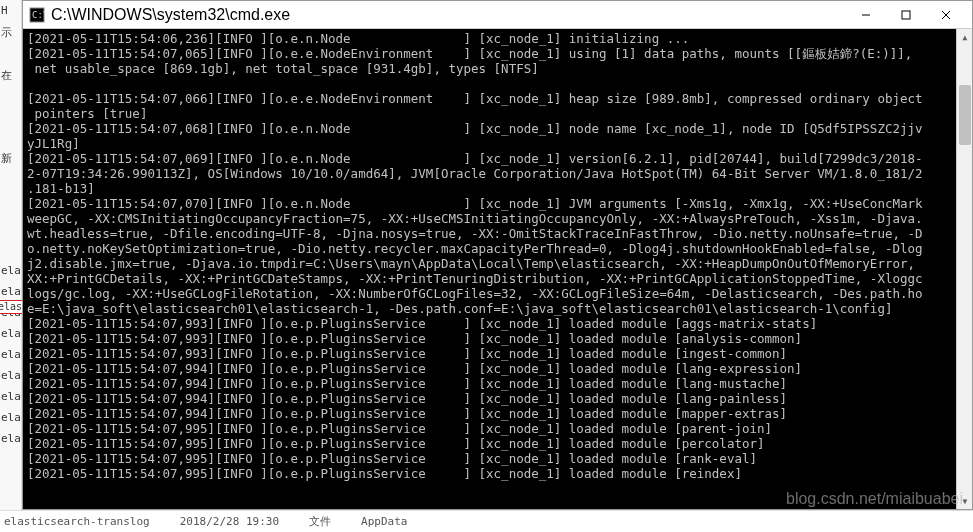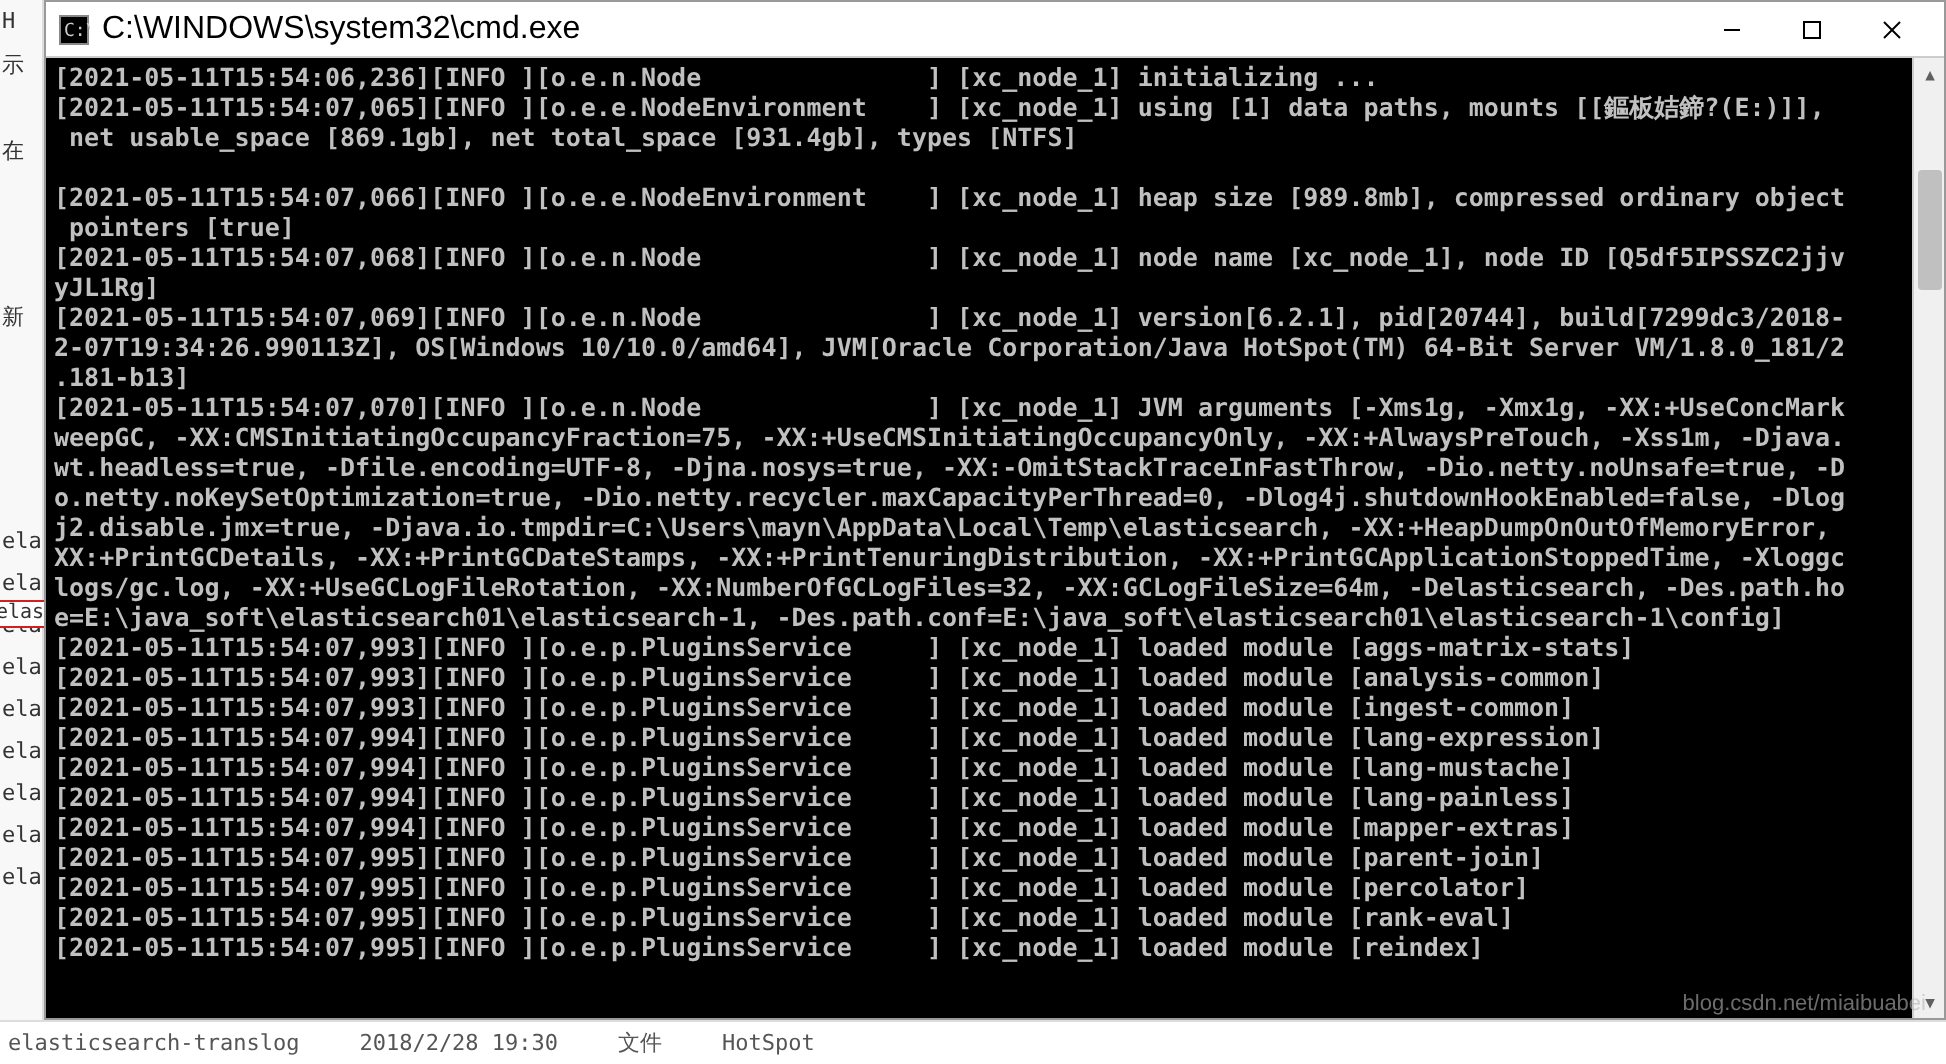--- a/index.html
+++ b/index.html
@@ -79,21 +79,20 @@
   background: #000;
   color: #c0c0c0;
   font-family: "SimSun", "NSimSun", Consolas, monospace;
   font-size: 12.5px;
   line-height: 15px;
   padding: 2px 4px;
   height: 480px;
   overflow: hidden;
   white-space: pre;
   letter-spacing: 0;
-  font-weight: bold;
 }
 .scrollbar {
   position: absolute;
   right: 0; top: 28px;
   width: 16px; height: 480px;
   background: #f0f0f0;
   border-left: 1px solid #ccc;
 }
 .scroll-arrow {
   width: 16px; height: 16px;
@@ -126,21 +125,21 @@
   display: flex;
   align-items: center;
   font-size: 11px;
   color: #555;
   padding: 0 4px;
 }
 .bottom-strip span { margin-right: 30px; }
 .watermark {
   position: absolute;
   right: 10px; bottom: 24px;
-  font-size: 11px;
+  font-size: 16px;
   color: rgba(180,180,180,0.6);
   font-family: sans-serif;
 }
 </style>
 </head>
 <body>
 
 <div class="left-strip">
   <div>H</div>
   <div>示</div>
@@ -225,16 +224,16 @@
       <div class="scroll-thumb"></div>
     </div>
     <div class="scroll-arrow">▼</div>
   </div>
 </div>
 
 <div class="bottom-strip">
   <span>elasticsearch-translog</span>
   <span>2018/2/28 19:30</span>
   <span>文件</span>
-  <span>HotSpot</span>
+  <span>AppData</span>
 </div>
 
 <div class="watermark">blog.csdn.net/miaibuabei</div>
 
 </body></html>

